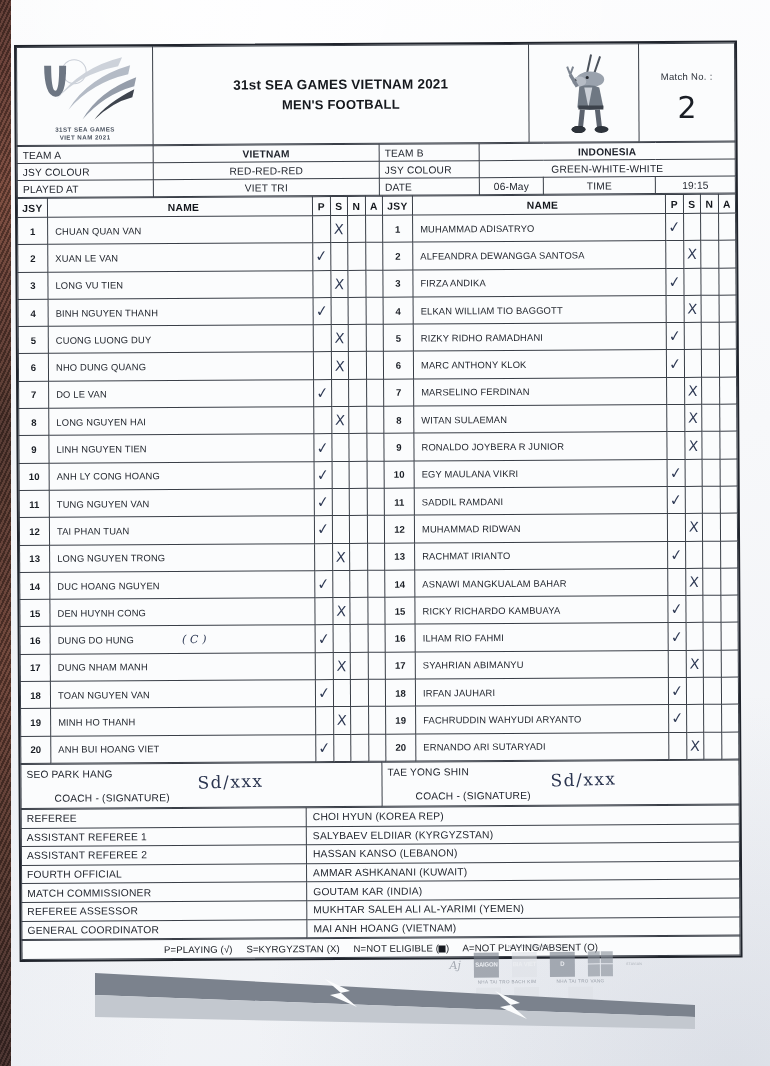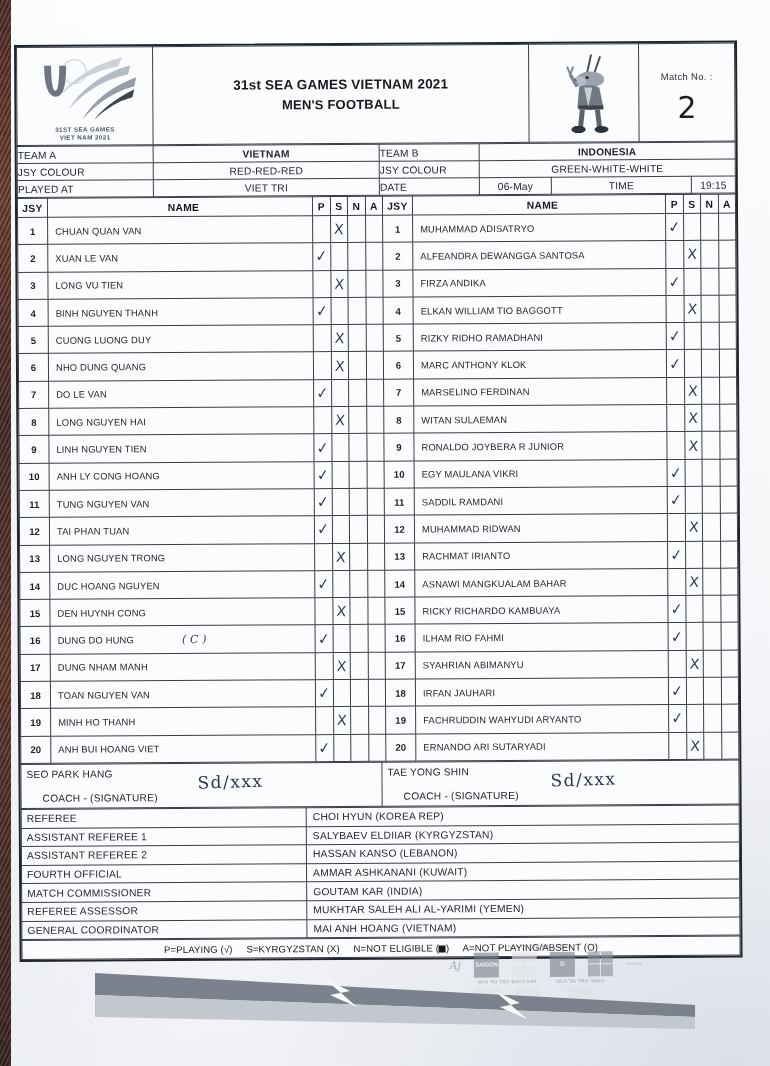--- a/index.html
+++ b/index.html
@@ -91,21 +91,21 @@
 
   
   .sealogo { width: 118px; height: 74px; display: block; margin: 0 auto; }
   .sealogo-txt1 { font-size: 6.2px; font-weight: bold; letter-spacing: .45px; color: #4b5360; }
   .sealogo-txt2 { font-size: 6.2px; font-weight: bold; letter-spacing: .45px; color: #4b5360; margin-top: 1px; }
 
   .mascot { width: 66px; height: 84px; display: block; margin: 2px auto 0; }
 
   
   .info td { height: 17px; font-size: 10.2px; color: #1c2029; }
-  .lbl { letter-spacing: .2px; margin-top: 20px; }
+  .lbl { padding-left: 5px; letter-spacing: .2px; margin-top: 20px; }
   .ctr { text-align: center; letter-spacing: .2px; }
   .bold { font-weight: bold; }
 
   .c-lblA   { width: 136px; }
   .c-valA   { width: 226px; }
   .c-lblB   { width: 100px; }
 
   
   .players { width: 100%; }
   .players td, .players th { height: 27.3px; }
@@ -132,21 +132,21 @@
   .mk.x { font-size: 14px; transform: rotate(4deg); }
 
   .capt {
     font-size: 11px; color: #2f3a55; font-style: italic;
     font-family: "DejaVu Serif", serif; margin-left: 48px;
   }
 
   
   .coach td { height: 44px; vertical-align: top; position: relative; }
   .coach-name { font-size: 10.2px; color: #1c2029; padding: 4px 0 0 5px; letter-spacing: .2px; }
-  .coach-role { font-size: 10.2px; color: #1c2029; padding-left: 17px; position: absolute; bottom: 4px; left: 4px; letter-spacing: .2px; }
+  .coach-role { font-size: 10.2px; color: #1c2029; padding-left: 17px; position: absolute; bottom: 4px; left: 16px; letter-spacing: .2px; }
   .sig {
     position: absolute; top: 8px; left: 176px;
     font-size: 17px; color: #2b3550;
     font-family: "DejaVu Serif", serif;
     letter-spacing: 1.5px;
     transform: rotate(-1.5deg);
   }
   .sig.right { left: 168px; }
 
   
@@ -276,22 +276,22 @@
     <tr>
       <td class="lbl">JSY COLOUR</td>
       <td class="ctr">RED-RED-RED</td>
       <td class="lbl">JSY COLOUR</td>
       <td class="ctr" colspan="3">GREEN-WHITE-WHITE</td>
     </tr>
     <tr>
       <td class="lbl">PLAYED AT</td>
       <td class="ctr">VIET TRI</td>
       <td class="lbl">DATE</td>
-      <td class="ctr" style="width:72px">06-May</td>
-      <td class="ctr" style="width:140px">TIME</td>
+      <td class="ctr" style="width:64px">06-May</td>
+      <td class="ctr" style="width:112px">TIME</td>
       <td class="ctr">19:15</td>
     </tr>
   </tbody>
     </table>
 
   <table class="players">
     <tbody>
         <tr class="hdr">
       <th class="c-jsy">JSY</th>
       <th class="c-name" style="width:265px">NAME</th>

